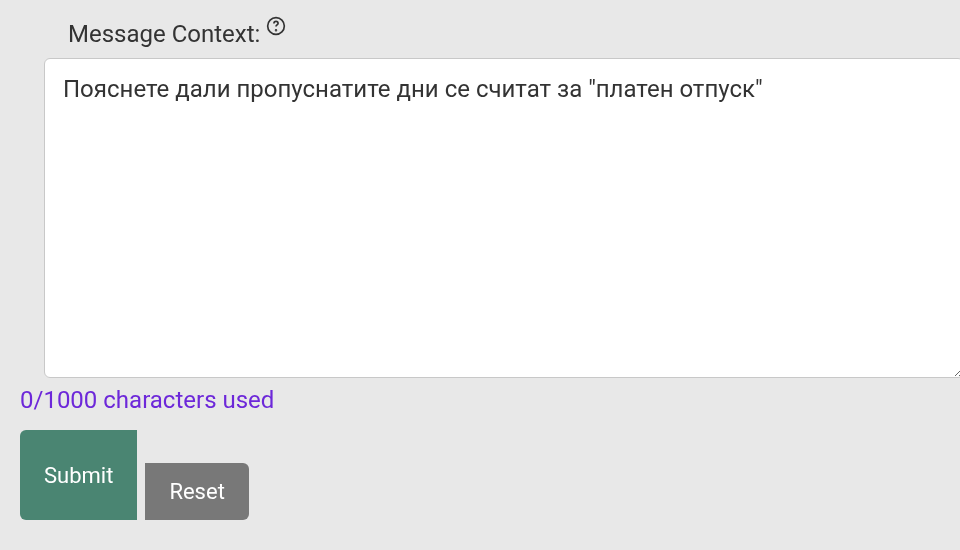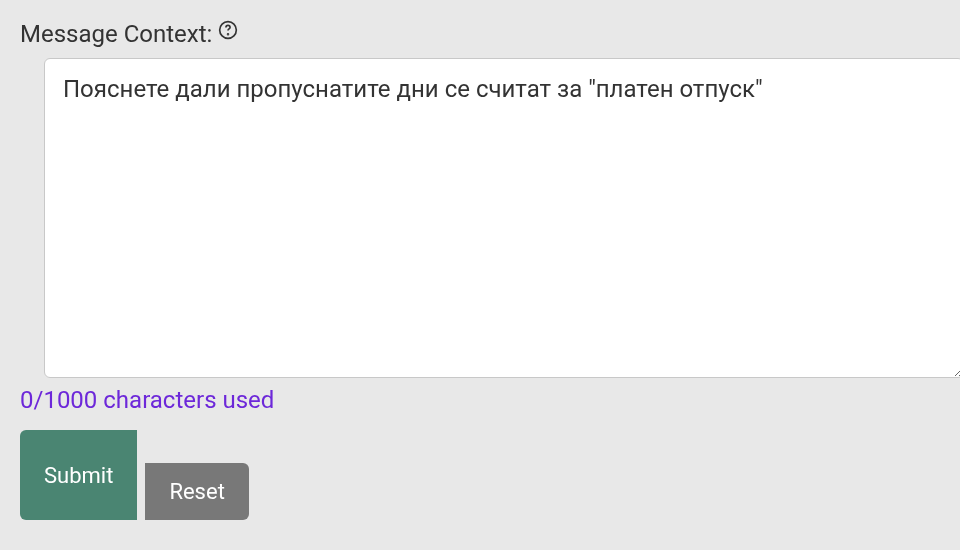--- a/index.html
+++ b/index.html
@@ -12,23 +12,24 @@
       background-color: #e8e8e8;
       width: 960px;
       height: 550px;
       padding: 20px 20px 30px 20px;
       display: flex;
       flex-direction: column;
       color: #333;
     }
     .label-row {
       display: flex;
-      align-items: center;
+      align-items: flex-start;
       margin-bottom: 10px;
       gap: 6px;
+      margin-left: 48px;
     }
     .field-label {
       font-size: 24px;
       color: #333;
       font-weight: 400;
     }
     .help-icon {
       display: inline-flex;
       align-items: center;
       justify-content: center;

